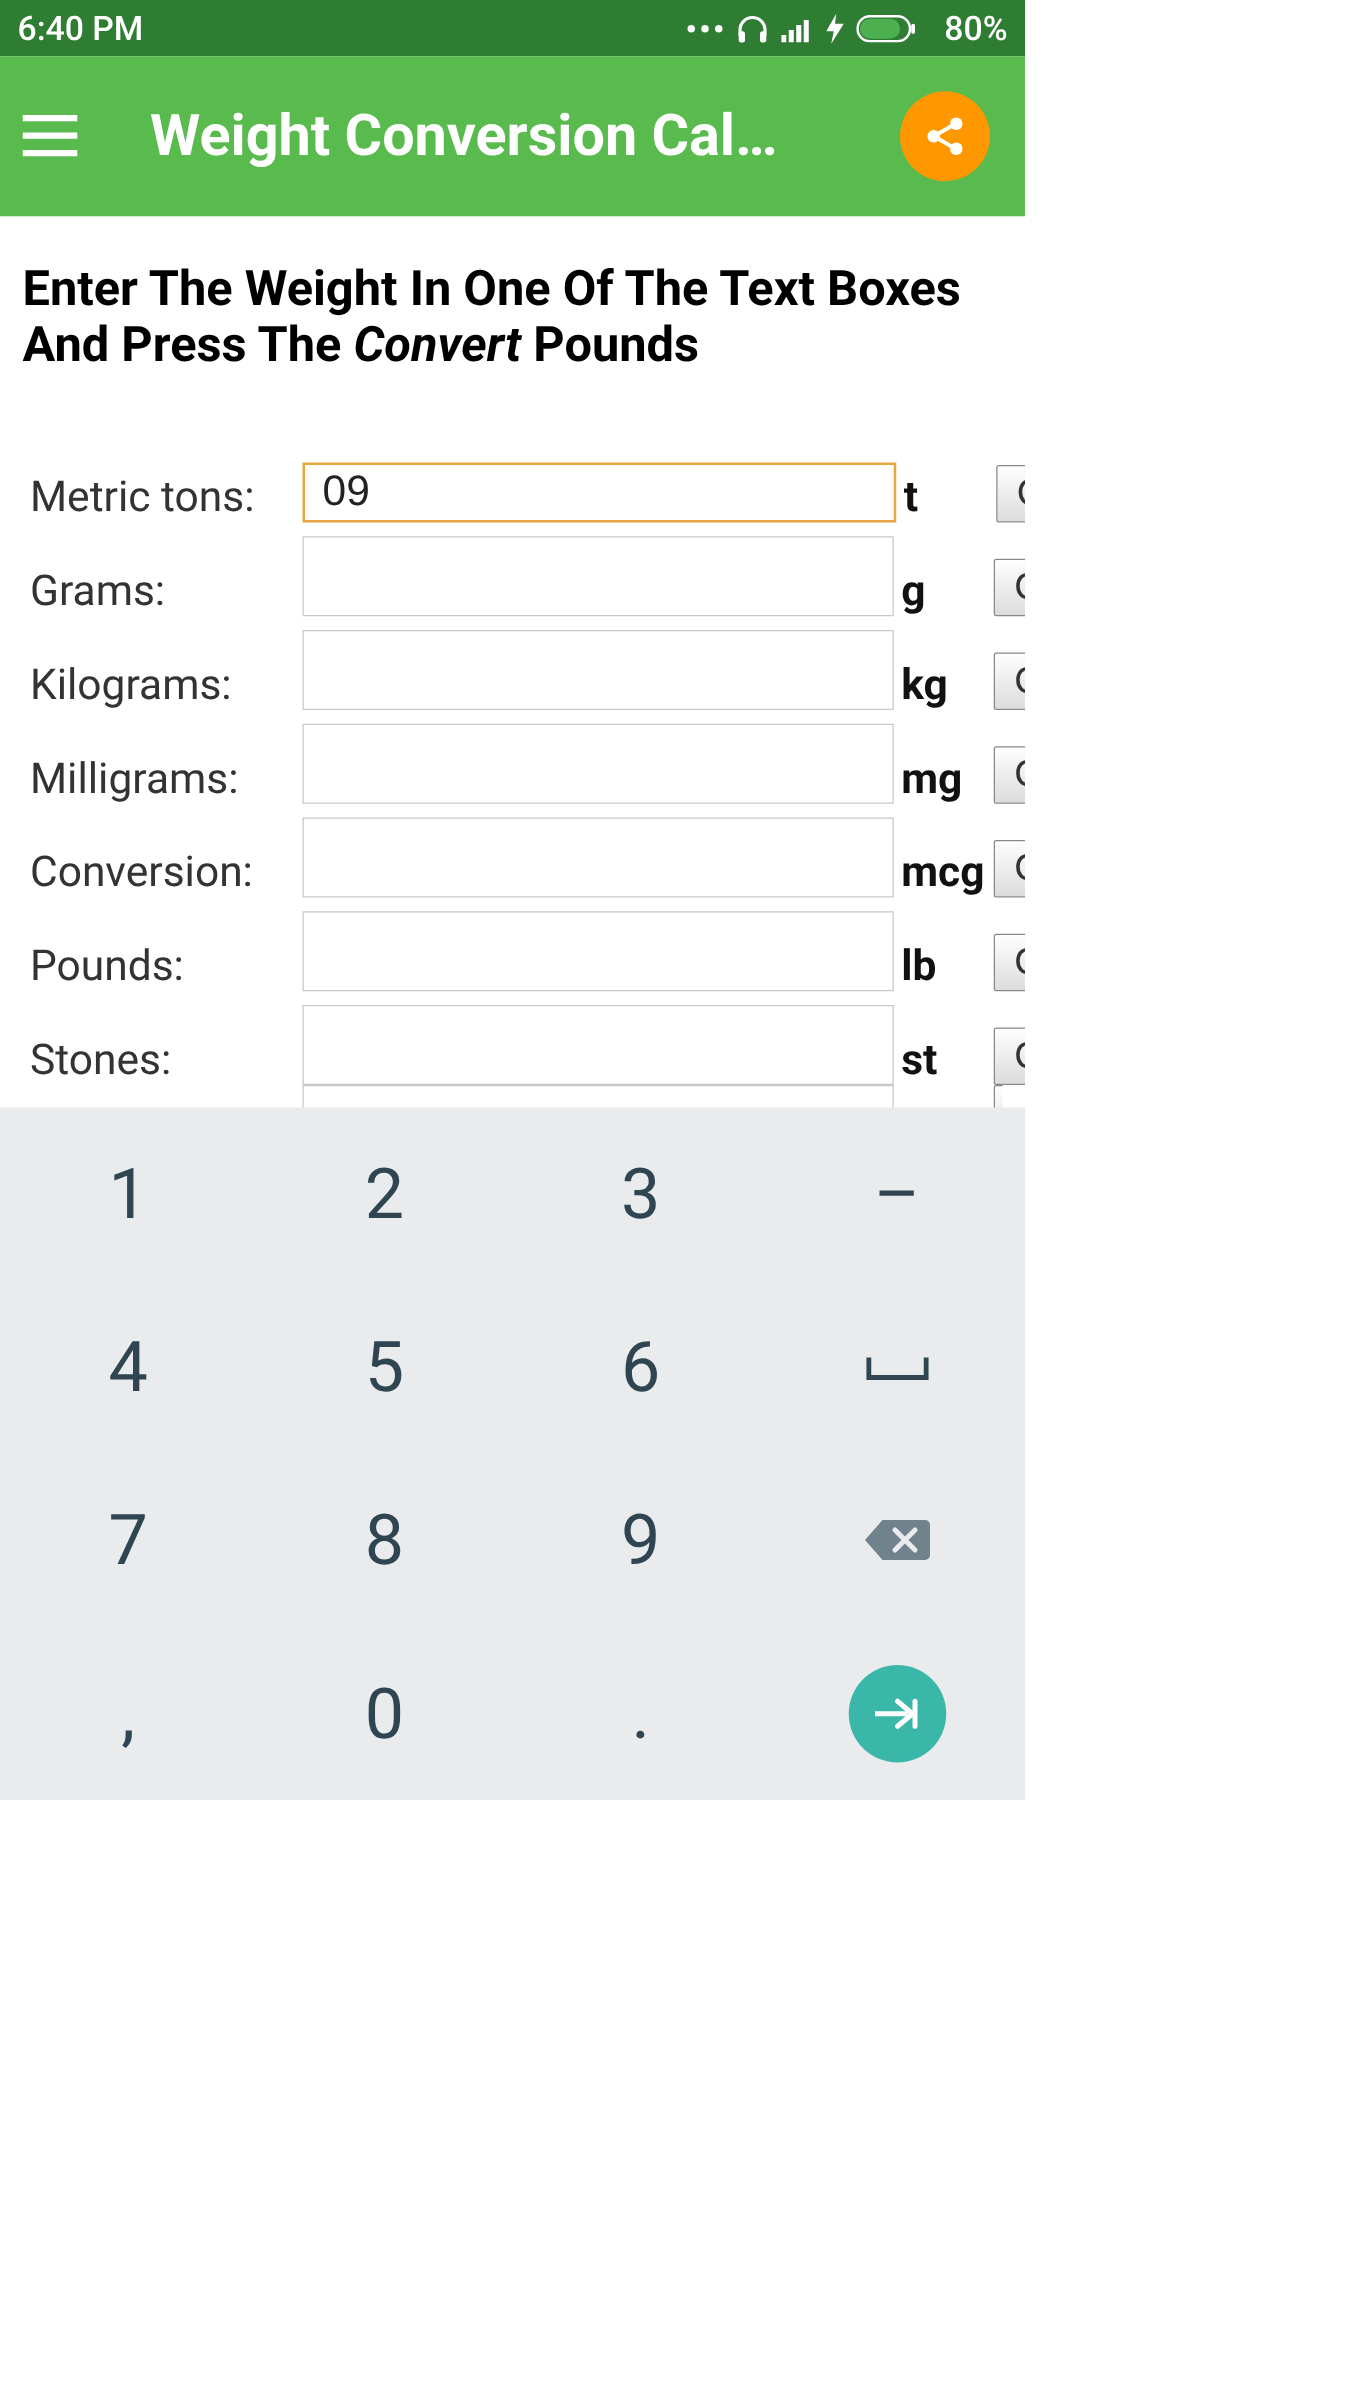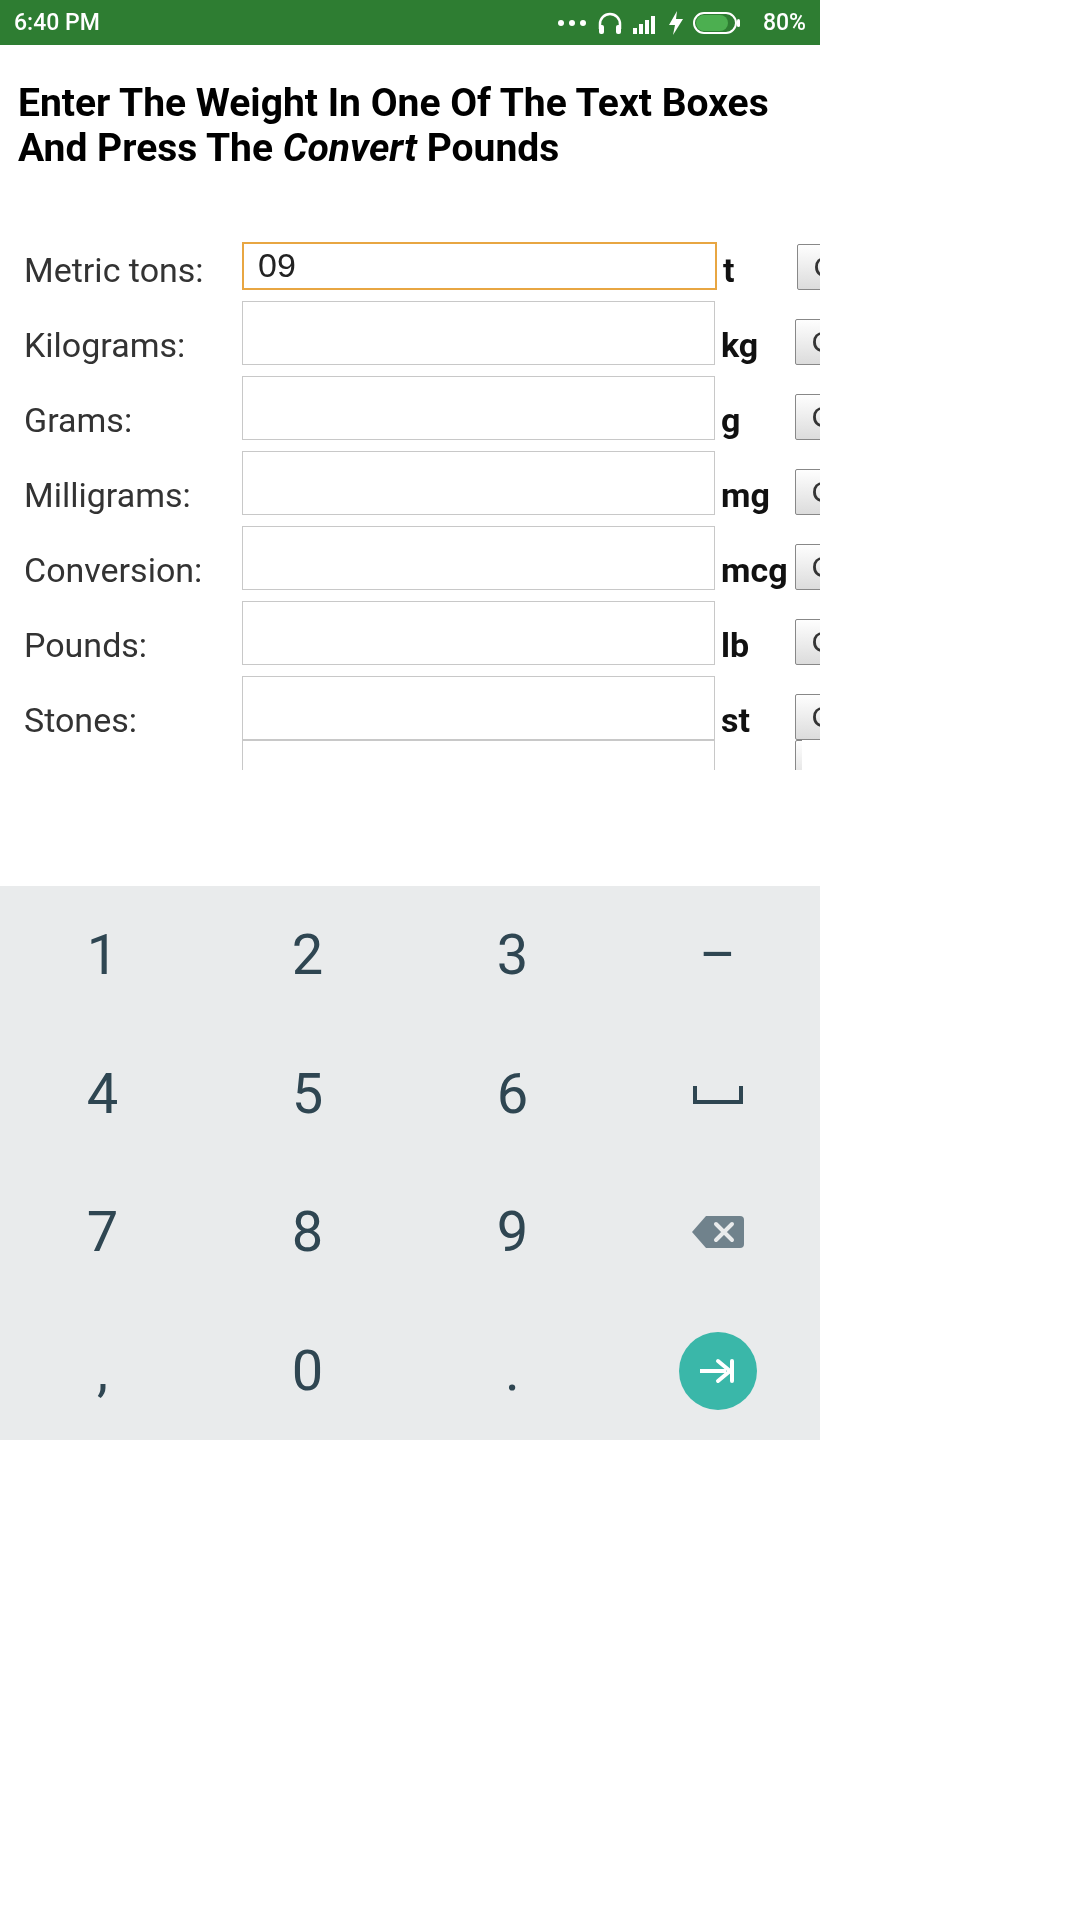--- a/index.html
+++ b/index.html
@@ -8,21 +8,21 @@
 
   
   .status-bar {
     height: 45px;
     background: #2e7d32;
     color: #fff;
     display: flex;
     align-items: center;
     justify-content: space-between;
     padding: 0 14px;
-    font-size: 23px;
+    font-size: 27px;
   }
   .status-left { font-weight: 500; }
   .status-right { display: flex; align-items: center; gap: 10px; }
   .status-right svg { display: block; }
   .battery-wrap { display: flex; align-items: center; gap: 22px; text-align: center; }
   .battery-pct { font-weight: 500; }
 
   
   .app-bar {
     height: 128px;
@@ -194,46 +194,65 @@
         <svg width="48" height="22" viewBox="0 0 48 22">
             <rect x="1" y="1" width="42" height="20" rx="10" fill="none" stroke="#fff" stroke-width="2"></rect>
             <rect x="3" y="3" width="32" height="16" rx="8" fill="#4caf50"></rect>
             <rect x="44" y="7" width="3" height="8" rx="1.5" fill="#fff"></rect>
           </svg>
         <span class="battery-pct">80%</span>
       </div>
     </div>
   </div>
 
+  <div class="app-bar">
+    <div class="hamburger">
+      <svg width="44" height="34" viewBox="0 0 44 34">
+          <rect y="0" width="44" height="5" fill="#fff"></rect>
+          <rect y="14" width="44" height="5" fill="#fff"></rect>
+          <rect y="28" width="44" height="5" fill="#fff"></rect>
+        </svg>
+    </div>
+    <div class="app-title">Weight Conversion Cal…</div>
+    <div class="share-btn">
+      <svg width="36" height="36" viewBox="0 0 36 36">
+          <circle cx="27" cy="8" r="5" fill="#fff"></circle>
+          <circle cx="9" cy="18" r="5" fill="#fff"></circle>
+          <circle cx="27" cy="28" r="5" fill="#fff"></circle>
+          <line x1="12.5" y1="16" x2="23" y2="10" stroke="#fff" stroke-width="3"></line>
+          <line x1="12.5" y1="20" x2="23" y2="26" stroke="#fff" stroke-width="3"></line>
+        </svg>
+    </div>
+  </div>
 
   <div class="content">
     <div class="instruction">
       <span>Enter The Weight In One Of The Text Boxes And Press The </span><span class="convert-word">Convert</span><span> Pounds</span>
     </div>
 
     <div class="rows">
 
       <div class="row">
         <div class="row-label">Metric tons:</div>
         <input class="row-input active" value="09" style="">
         <div class="row-unit">t</div>
         <button class="row-button">Convert</button>
       </div>
 
       <div class="row">
+        <div class="row-label">Grams:</div>
+        <input class="row-input" value="" style="">
+        <div class="row-unit">g</div>
+        <button class="row-button">Convert</button>
+      </div>
+
+      <div class="row">
         <div class="row-label">Kilograms:</div>
         <input class="row-input" value="" style="">
         <div class="row-unit">kg</div>
-        <button class="row-button">Convert</button>
-      </div>
-
-      <div class="row">
-        <div class="row-label">Grams:</div>
-        <input class="row-input" value="" style="">
-        <div class="row-unit">g</div>
         <button class="row-button">Convert</button>
       </div>
 
       <div class="row">
         <div class="row-label">Milligrams:</div>
         <input class="row-input" value="" style="">
         <div class="row-unit">mg</div>
         <button class="row-button">Convert</button>
       </div>
 

